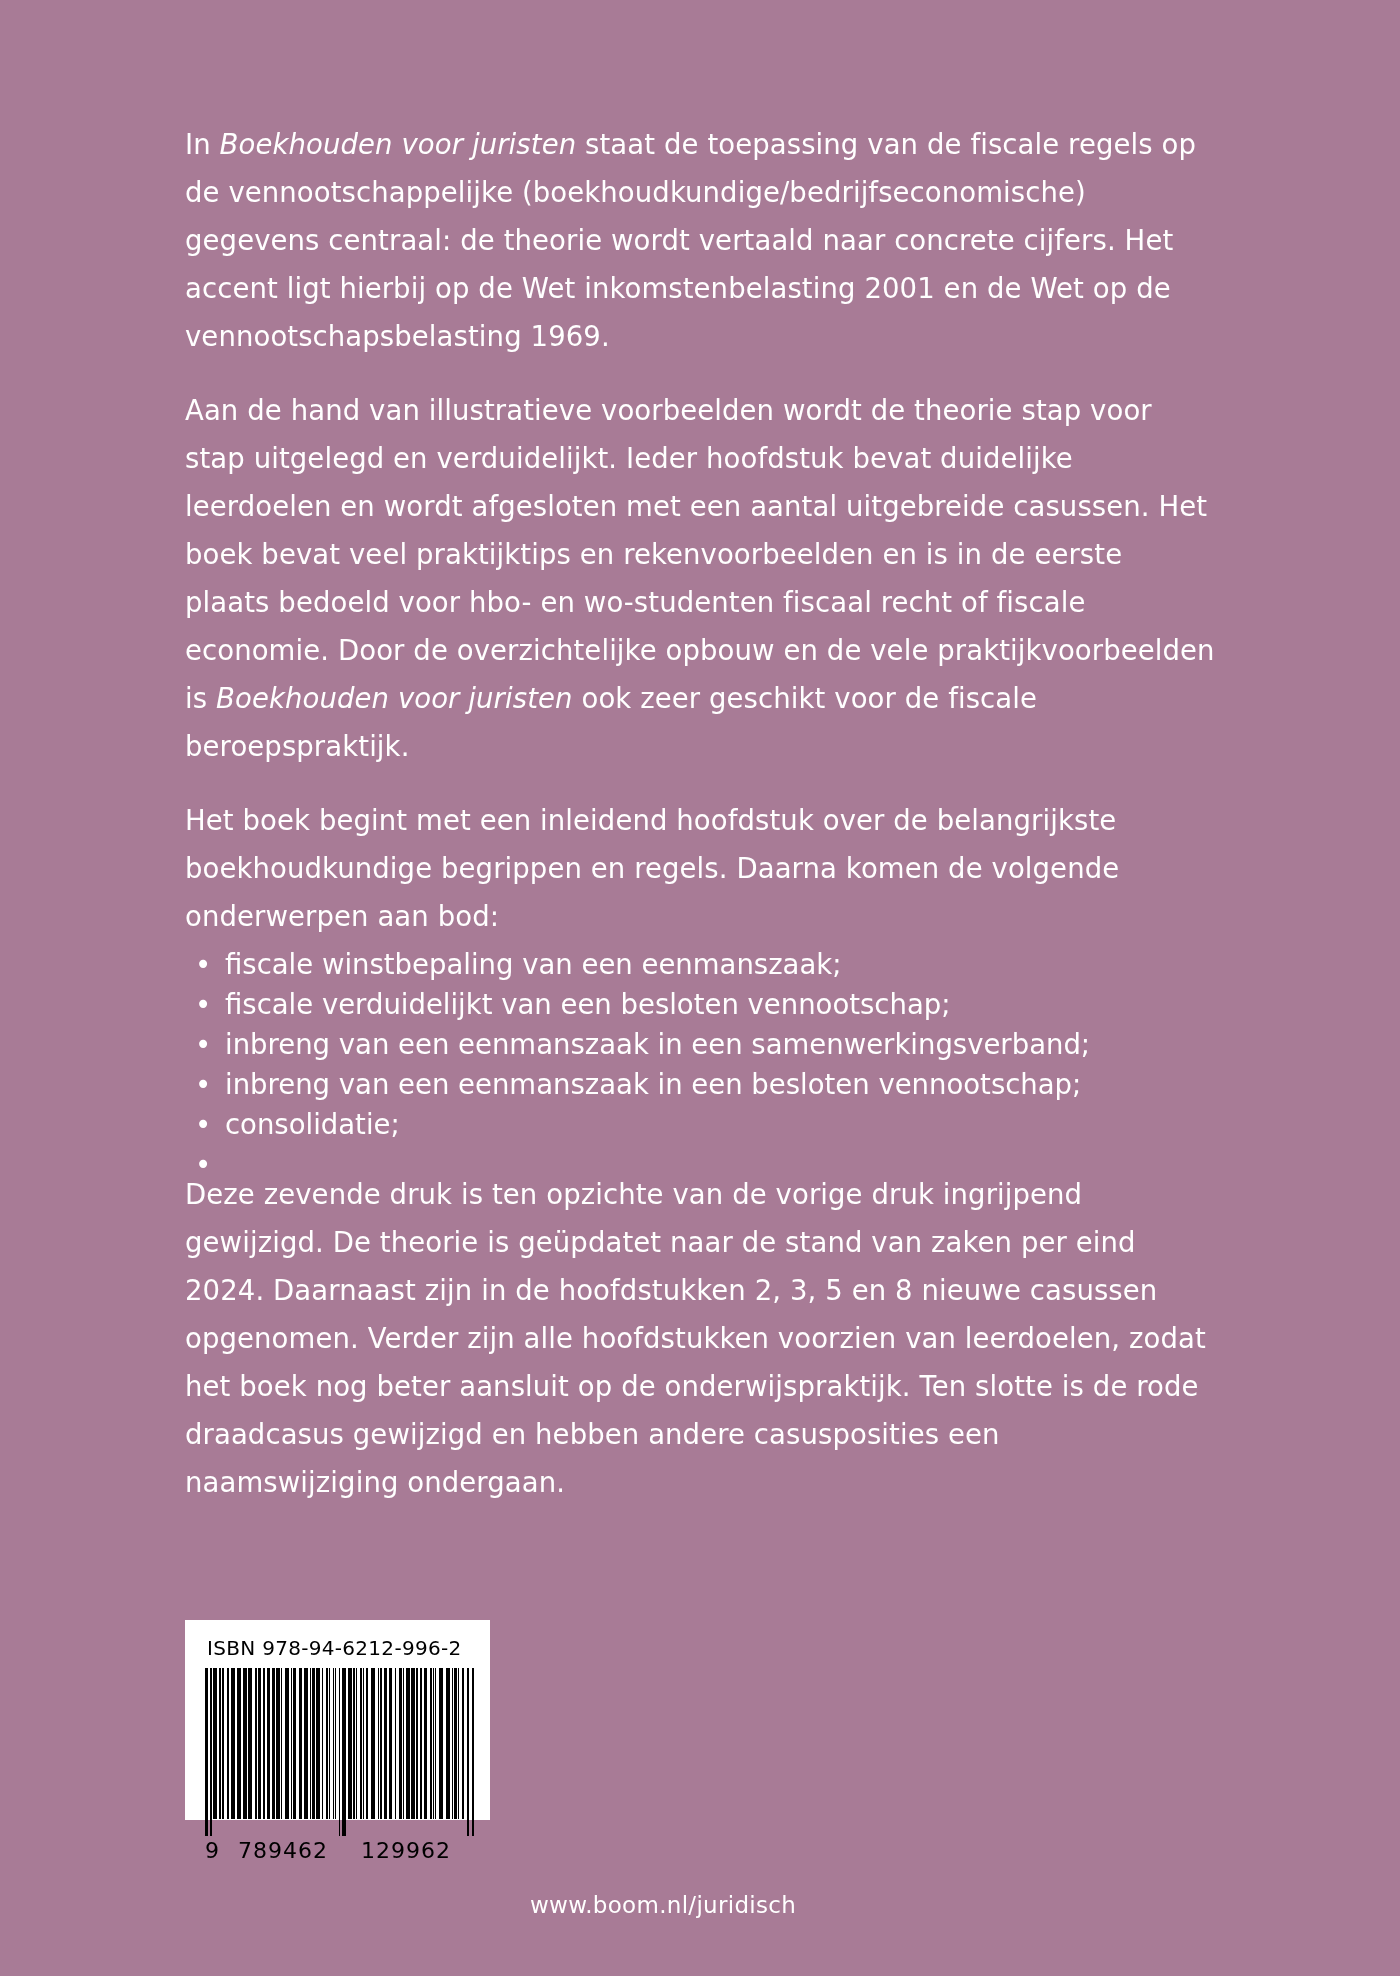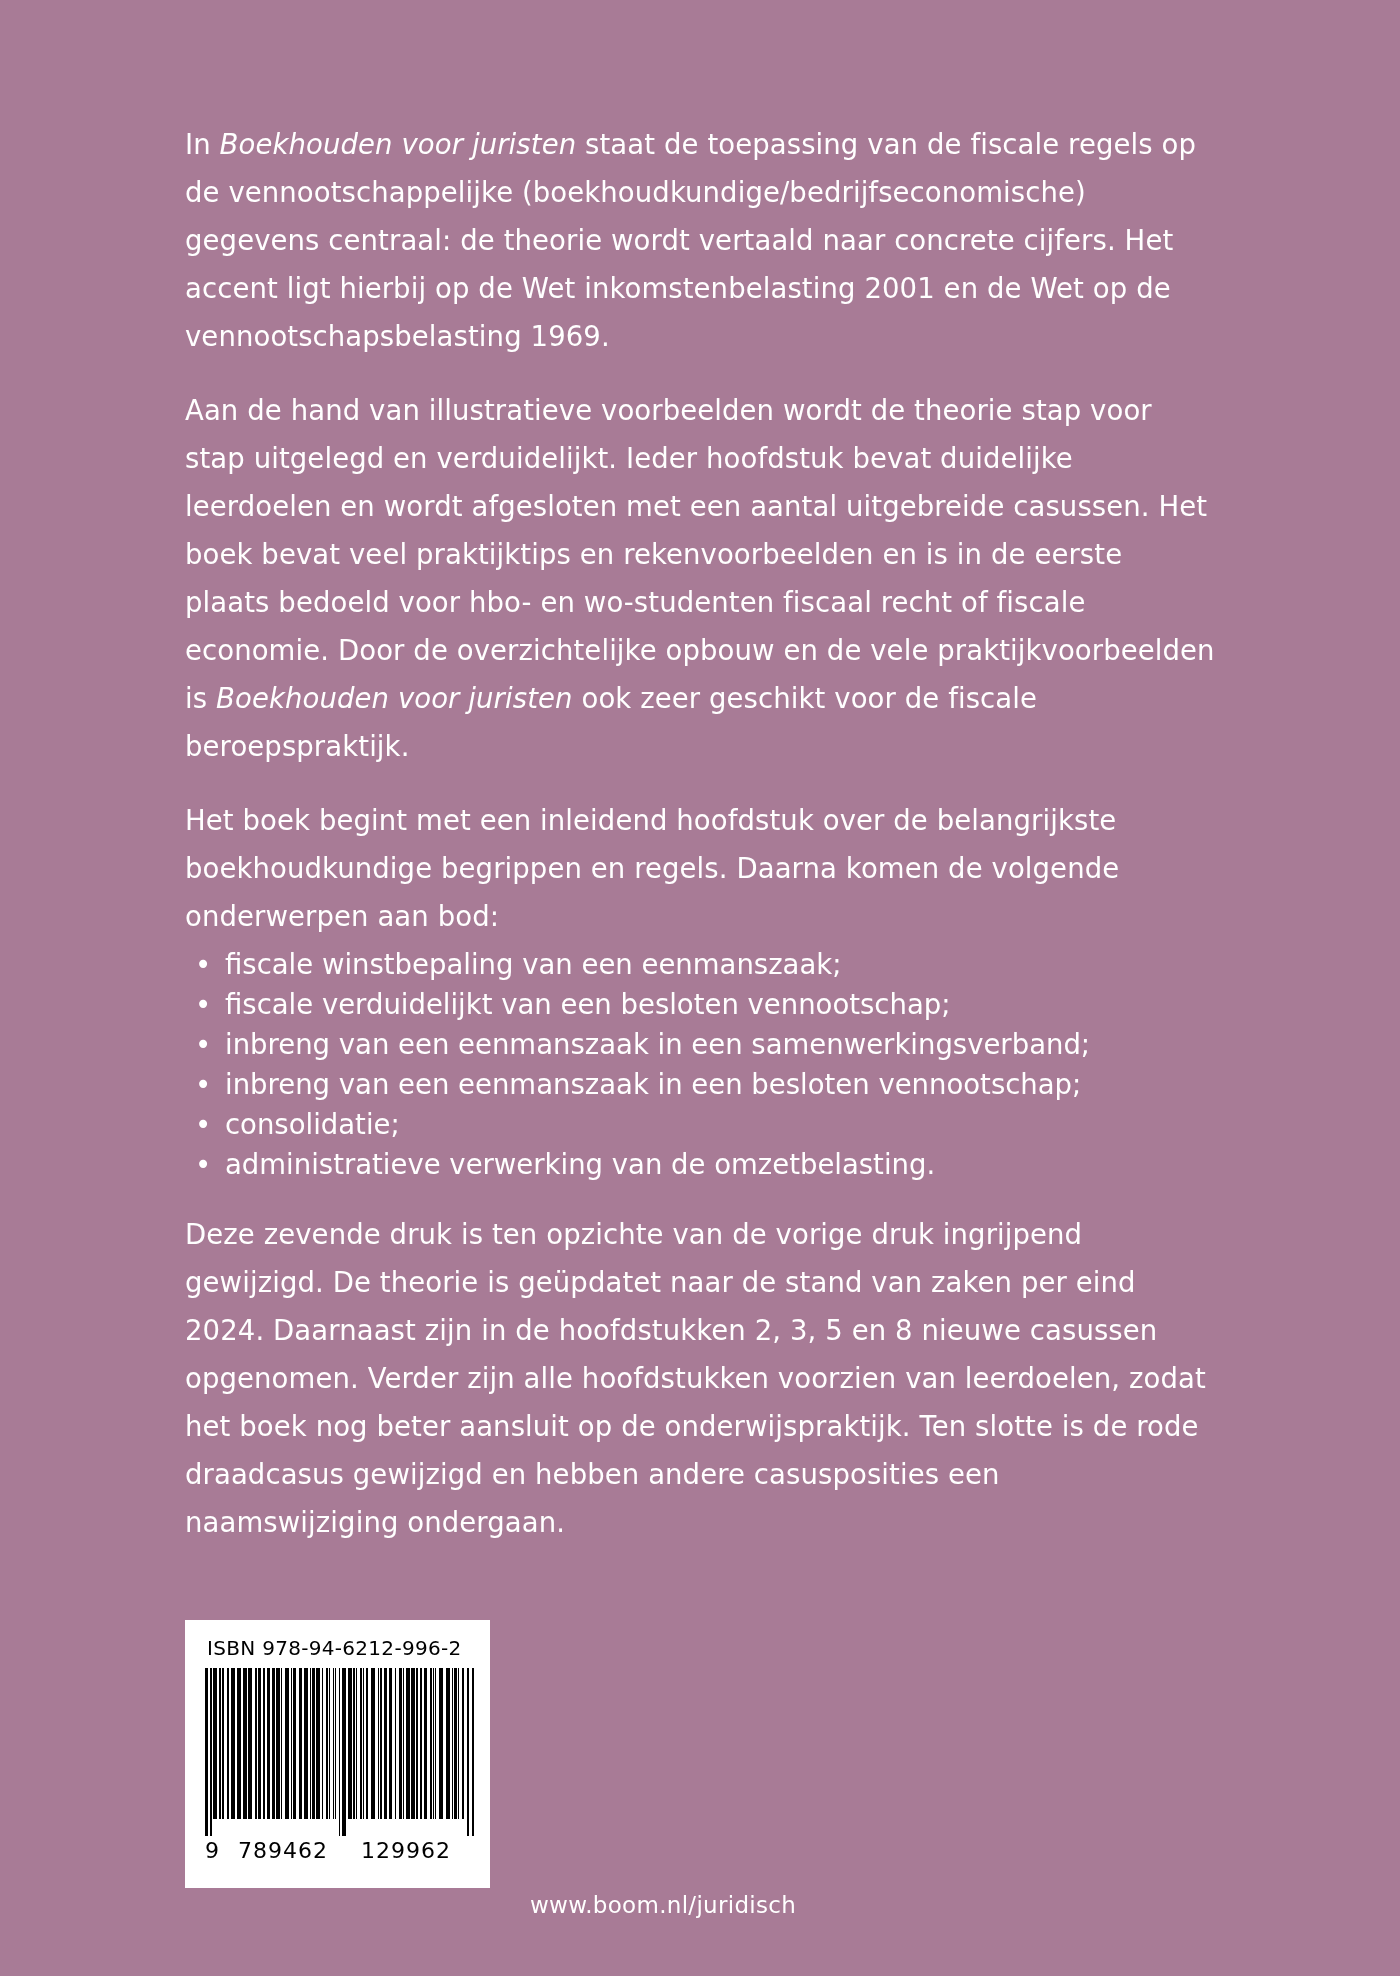--- a/index.html
+++ b/index.html
@@ -62,21 +62,21 @@
   }
   .author-block {
     margin-top: 30px;
   }
   
   .barcode-box {
     position: absolute;
     left: 185px;
     top: 1620px;
     width: 305px;
-    height: 268px;
+    height: 200px;
     background: #ffffff;
     box-sizing: border-box;
     padding: 14px 24px 10px 16px;
   }
   .isbn-text {
     font-family: "DejaVu Sans", sans-serif;
     font-size: 20px;
     color: #000000;
     letter-spacing: 0.3px;
     margin: 2px 0 8px 6px;
@@ -153,21 +153,20 @@
       <li>
         <span class="dot">•</span>
         <span>inbreng van een eenmanszaak in een besloten vennootschap;</span>
       </li>
       <li>
         <span class="dot">•</span>
         <span>consolidatie;</span>
       </li>
       <li>
         <span class="dot">•</span>
-        <span>administratieve verwerking van de omzetbelasting.</span>
       </li>
     </ul>
 
     <p class="para">Deze zevende druk is ten opzichte van de vorige druk ingrijpend gewijzigd. De theorie is geüpdatet naar de stand van zaken per eind 2024. Daarnaast zijn in de hoofdstukken 2, 3, 5 en 8 nieuwe casussen opgenomen. Verder zijn alle hoofdstukken voorzien van leerdoelen, zodat het boek nog beter aansluit op de onderwijspraktijk. Ten slotte is de rode draadcasus gewijzigd en hebben andere casusposities een naamswijziging ondergaan.</p>
 
 
   </div>
 
   <div class="barcode-box">
     <div class="isbn-text">ISBN 978-94-6212-996-2</div>

